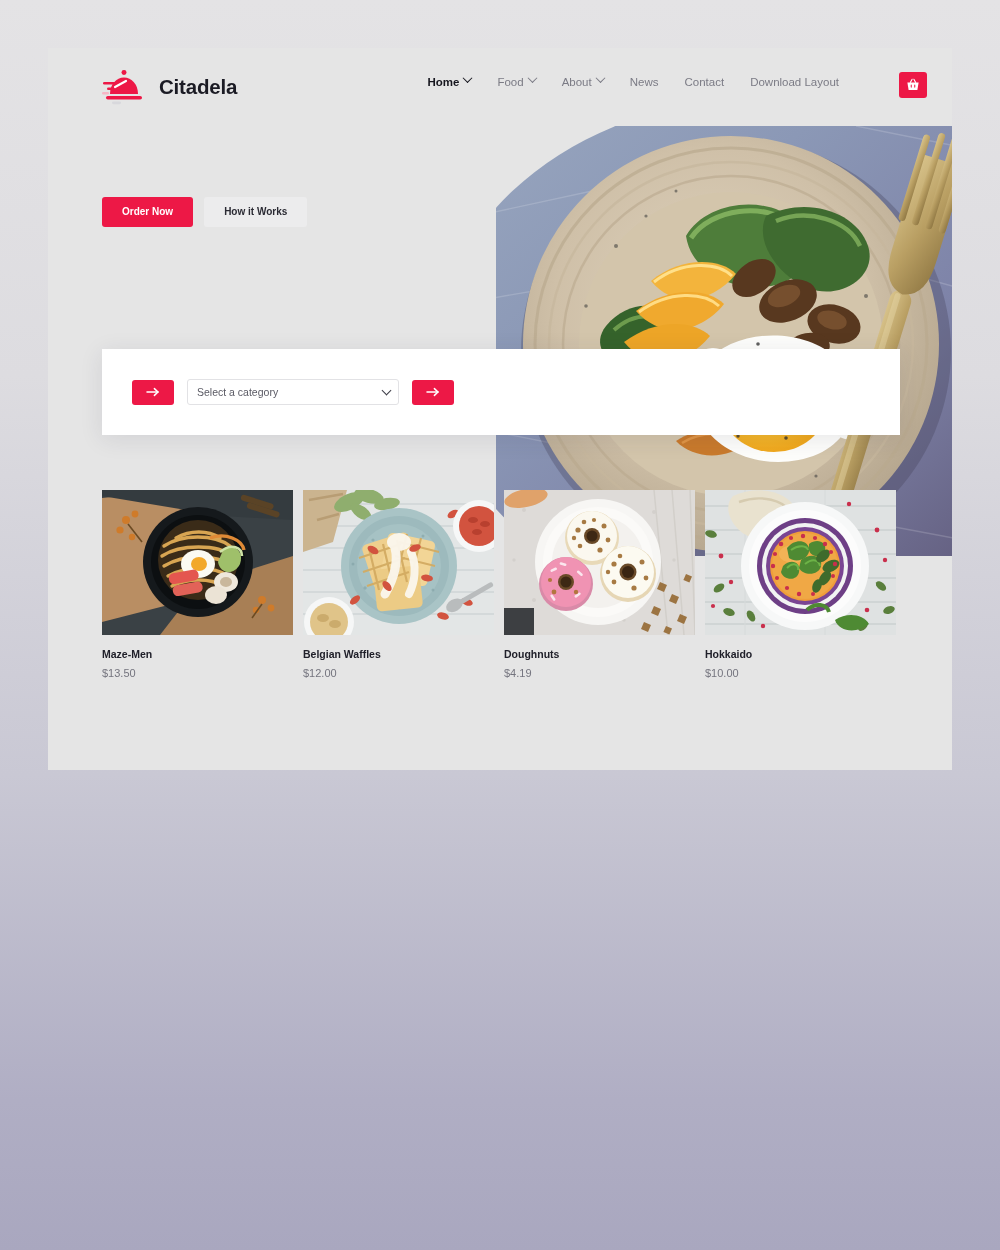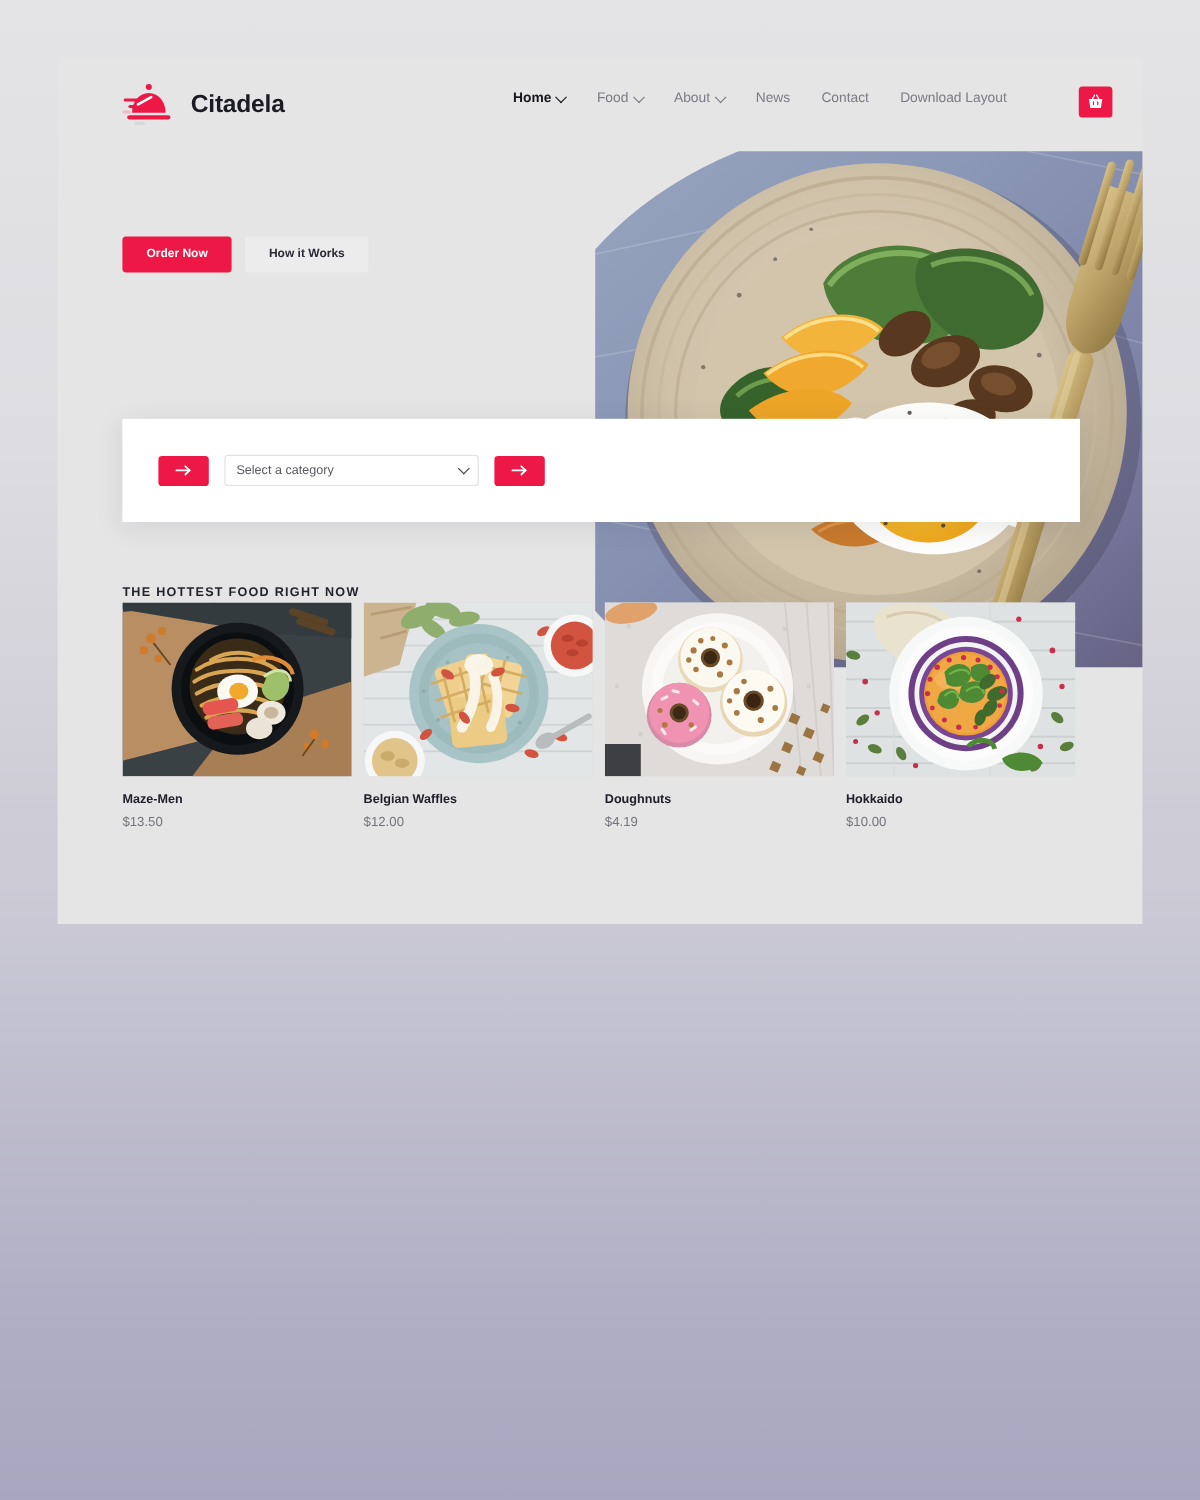--- a/index.html
+++ b/index.html
@@ -63,21 +63,21 @@
     position: absolute;
     right: 100px;
     top: 28px;
     display: flex;
     align-items: center;
     gap: 0px;
   }
 
   .nav-item {
     display: flex;
-    align-items: flex-end;
+    align-items: flex-start;
     gap: 5px;
     font-size: 11.5px;
     color: #7b7b85;
     padding: 0 13px;
     white-space: nowrap;
     cursor: pointer;
   }
   .nav-item.active {
     color: #16161e;
     font-weight: bold;
@@ -492,21 +492,20 @@
     </div>
     <button class="arrow-btn">
       <svg width="14" height="10" viewBox="0 0 14 10">
         <path d="M1 5 H12" stroke="#fff" stroke-width="1.5" stroke-linecap="round"></path>
         <path d="M8.4 1.6 L12 5 L8.4 8.4" stroke="#fff" stroke-width="1.5" fill="none" stroke-linecap="round" stroke-linejoin="round"></path>
       </svg>
     </button>
   </div>
 
   <section class="products-section">
-    <div class="section-heading">THE HOTTEST FOOD RIGHT NOW</div>
 
     <div class="product-grid">
 
       <div class="product-card">
         <div class="product-thumb">
           <svg viewBox="0 0 191 145" preserveAspectRatio="xMidYMid slice">
             <rect width="191" height="145" fill="#3a4145"></rect>
             <path d="M0 8 L78 0 L108 38 L78 112 L0 132 Z" fill="#b98e63"></path>
             <path d="M96 96 L191 66 L191 145 L58 145 Z" fill="#a87f55"></path>
             <path d="M0 0 L191 0 L191 30 L120 26 L0 6 Z" fill="#343b3f"></path>

